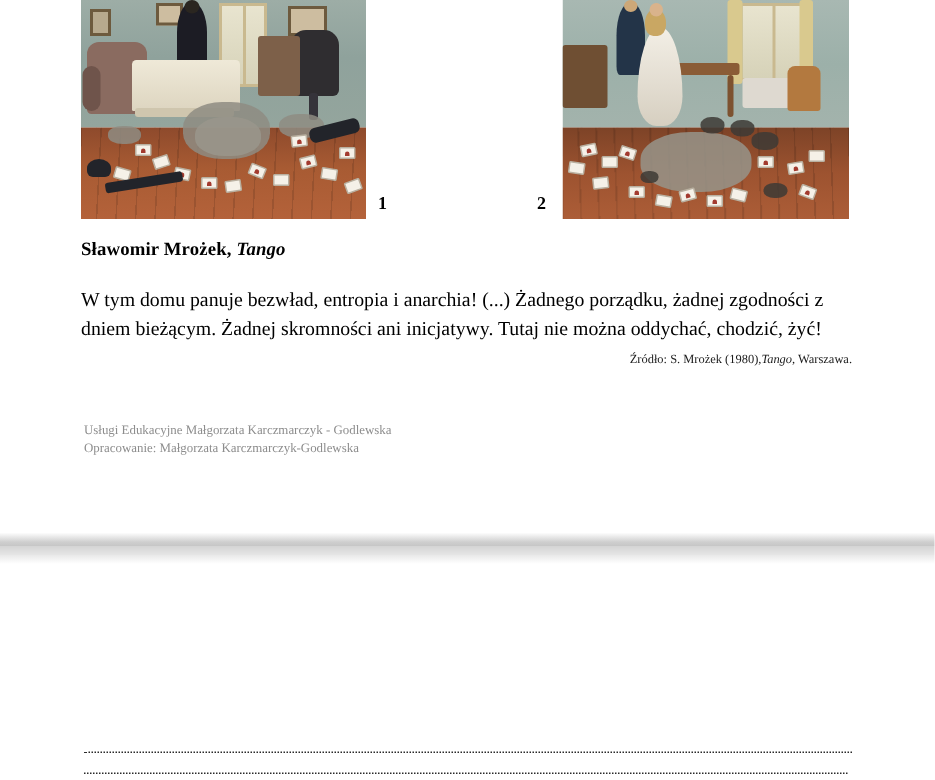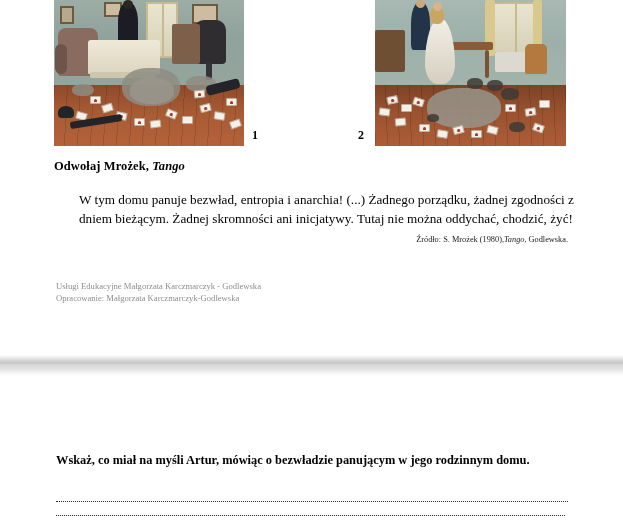--- a/index.html
+++ b/index.html
@@ -165,21 +165,20 @@
   }
 
   .excerpt {
     position: absolute;
     left: 54px;
     top: 190px;
     width: 514px;
     font-size: 13.2px;
     line-height: 19px;
     text-align: left;
-    margin-left: 25px;
   }
 
   .attribution {
     position: absolute;
     right: 55px;
     top: 235px;
     font-size: 8.3px;
     color: #1a1a1a;
     white-space: nowrap;
   }
@@ -344,39 +343,38 @@
       <div class="card" style="left:4px; top:108px; transform:rotate(8deg);"></div>
       <div class="card red" style="left:130px; top:104px;"></div>
     </div>
   </div>
 
   <div class="fig-num num-left">1</div>
   <div class="fig-num num-right">2</div>
 </div>
 
 <div class="source-title">
-  <span>Odwołaj Mrożek,</span>
+  <span>Sławomir Mrożek,</span>
   <span class="italic">Tango</span>
 </div>
 
 <div class="excerpt">W tym domu panuje bezwład, entropia i anarchia! (...) Żadnego porządku, żadnej zgodności z dniem bieżącym. Żadnej skromności ani inicjatywy. Tutaj nie można oddychać, chodzić, żyć!</div>
 
 <div class="attribution">
-  <span>Źródło: S. Mrożek (1980),</span><span class="italic">Tango</span><span>, Godlewska.</span>
+  <span>Źródło: S. Mrożek (1980),</span><span class="italic">Tango</span><span>, Warszawa.</span>
 </div>
 
 <div class="credits">
   <div>Usługi Edukacyjne Małgorzata Karczmarczyk - Godlewska</div>
   <div>Opracowanie: Małgorzata Karczmarczyk-Godlewska</div>
 </div>
 
 <div class="band band-top"></div>
 <div class="band band-mid"></div>
 <div class="band band-bot"></div>
 
 <div class="question">
-  <div>Wskaż, co miał na myśli Artur, mówiąc o bezwładzie panującym w jego rodzinnym domu.</div>
 </div>
 
 <div class="answer-lines">
   <div class="dotline"></div>
   <div class="dotline second"></div>
 </div>
 
 </body></html>

